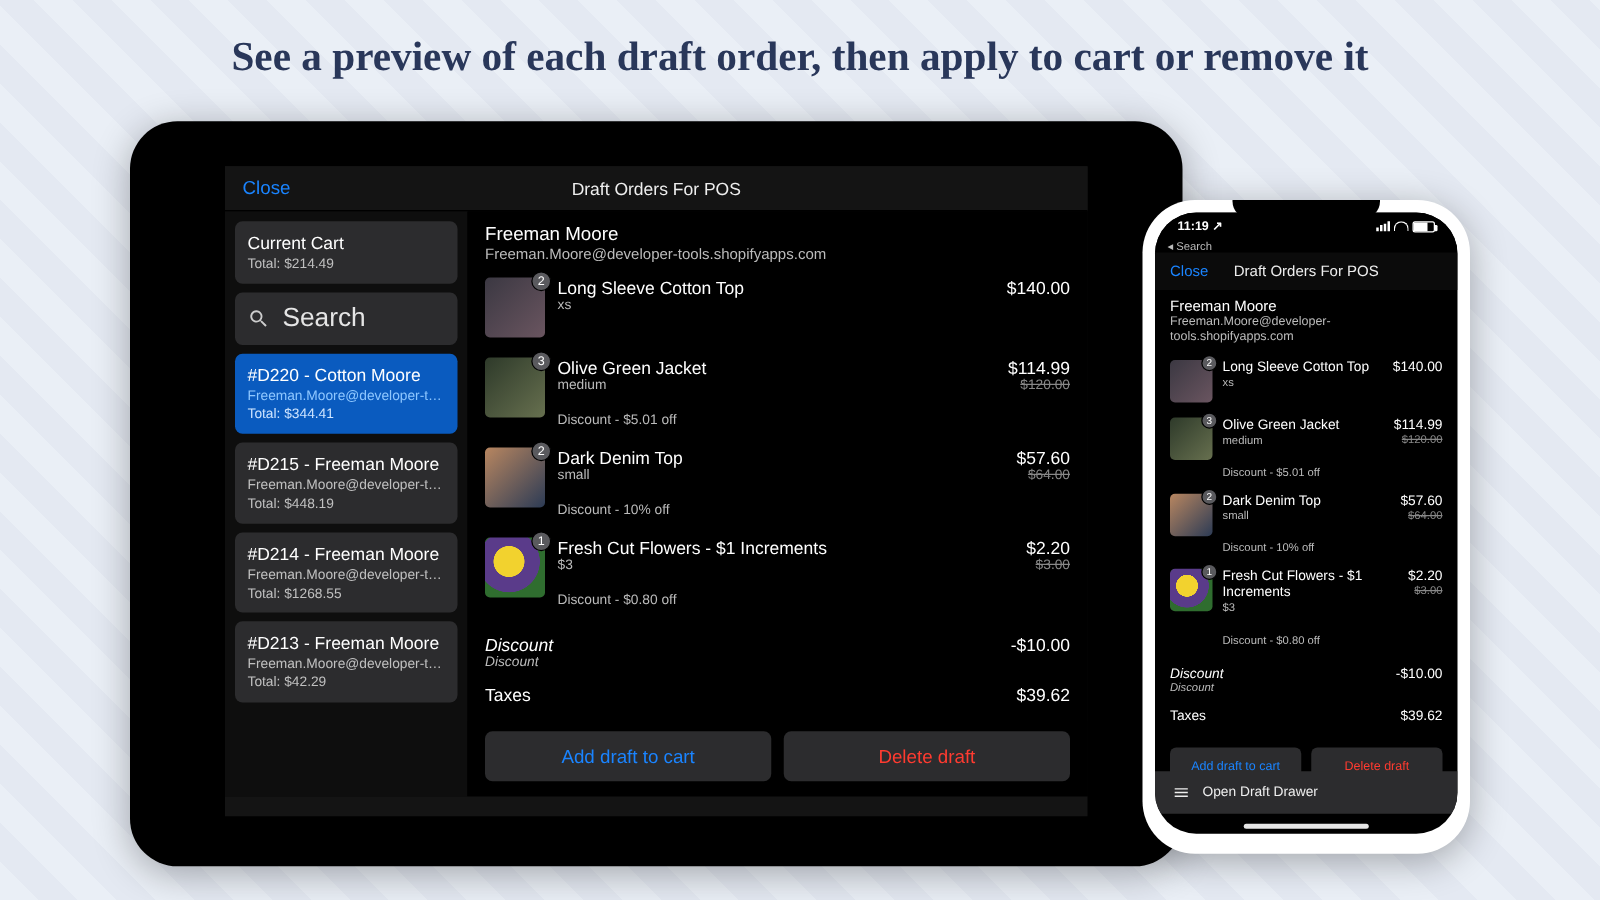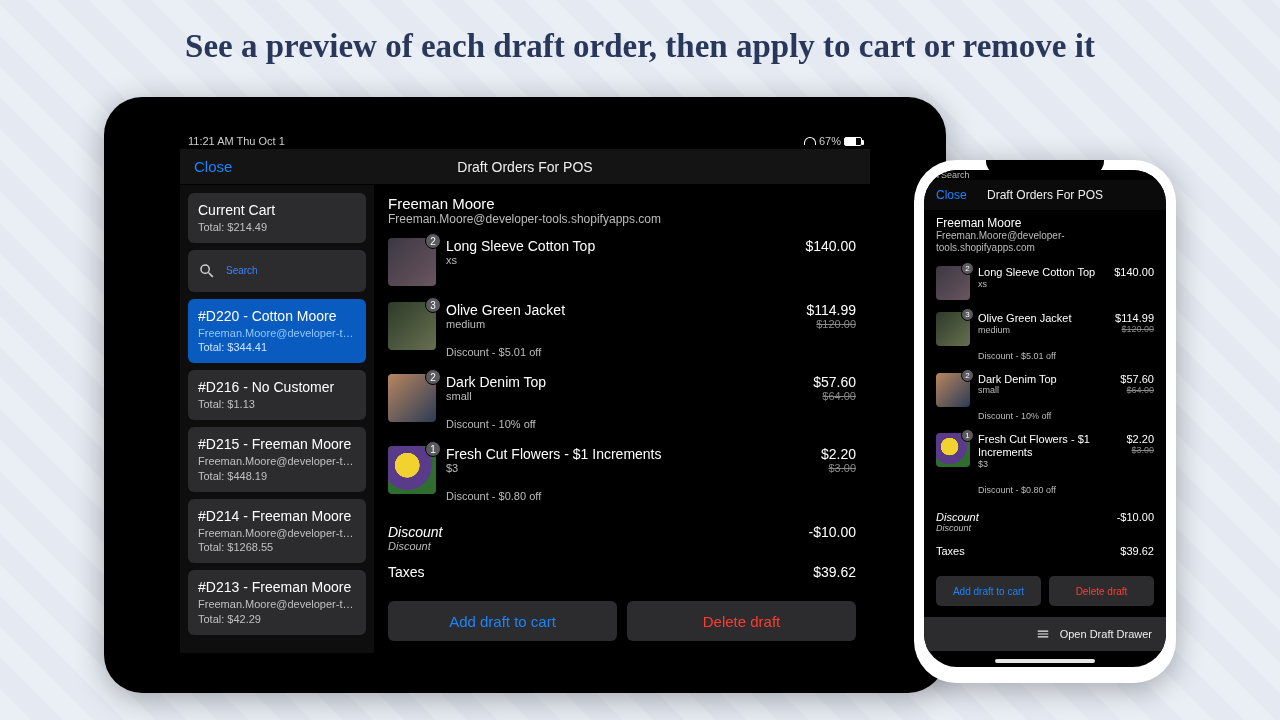--- a/index.html
+++ b/index.html
@@ -85,21 +85,21 @@
   .sidebar-card.selected{ background:#0a5bbf;}
   .sidebar-card.selected .line2{color:#8ec7ff;}
   .sidebar-card.selected .line3{color:#cde4ff;}
 
   .searchbox{
     display:flex; align-items:center; gap:10px;
     background:#2c2c2e; border-radius:6px; height:42px;
     padding:0 10px;
   }
   .searchbox svg{width:18px;height:18px;fill:#ccc;}
-  .searchbox span{color:#3b82f6; font-size:10px;}
+  .searchbox span{color:#e5e5e5; font-size:21px;}
 
   .content{
     flex:1;
     position:relative;
     background:#000;
     display:flex; flex-direction:column;
     overflow:hidden;
   }
   .customer-block{ padding:10px 14px 4px;}
   .customer-block .cust-name{font-size:15px; font-weight:500;}
@@ -192,52 +192,40 @@
   .i-summary{display:flex; justify-content:space-between; padding:6px 0; font-size:11px;}
   .i-summary .sub{font-size:9px; color:#bbb;}
 
   .iphone-actions{display:flex; gap:8px; padding:6px 12px;}
   .iphone-actions button{flex:1; height:30px; background:#2c2c2e; border:none; border-radius:5px; font-size:10px; font-weight:500; cursor:pointer;}
   .iphone-actions .add{color:#1a84ff;}
   .iphone-actions .del{color:#ff3b30;}
 
   .drawer-bar{ display:flex; align-items:center; gap:10px; height:34px; padding:0 14px;
     background:#2c2c2e; font-size:11px; color:#eee;
-    position:absolute; bottom:16px; left:0; right:0;justify-content:flex-end;}
+    position:absolute; bottom:16px; left:0; right:0;}
   .drawer-bar svg{width:14px;height:14px;fill:#eee;}
   .home-ind{position:absolute;bottom:4px;left:50%;transform:translateX(-50%);width:100px;height:4px;border-radius:2px;background:#fff;opacity:.9;}
 
   .mini-icons{display:inline-flex;gap:3px;align-items:center;}
   .sig{display:inline-flex;align-items:flex-end;gap:1px;height:8px;}
   .sig i{width:2px;background:#fff;display:block;}
   .sig i:nth-child(1){height:3px} .sig i:nth-child(2){height:5px} .sig i:nth-child(3){height:6px} .sig i:nth-child(4){height:8px}
   .wifi{width:12px;height:8px;border:1.4px solid #fff;border-bottom:none;border-radius:12px 12px 0 0;}
   .batt{width:18px;height:9px;border:1px solid #fff;border-radius:2px;position:relative;}
   .batt::after{content:"";position:absolute;right:-3px;top:2px;width:2px;height:5px;background:#fff;border-radius:0 1px 1px 0;}
   .batt i{display:block;height:100%;width:70%;background:#fff;}
 </style>
 </head>
 <body>
 
 <div class="heading">See a preview of each draft order, then apply to cart or remove it</div>
 
 <div class="ipad">
   <div class="ipad-screen">
-    <div class="ipad-statusbar">
-      <span>11:21 AM   Thu Oct 1</span>
-      <span>
-        <span class="mini-icons">
-            <span class="wifi"></span> 
-            <span>67%</span> 
-            <span class="batt">
-              <i></i>
-            </span>
-          </span>
-      </span>
-    </div>
     <div class="ipad-header">
       <span class="close">Close</span>
       <span class="title">Draft Orders For POS</span>
     </div>
     <div class="ipad-body">
       <div class="sidebar">
         <div class="sidebar-card">
           <div class="name">Current Cart</div>
           <div class="line3">Total: $214.49</div>
         </div>
@@ -247,24 +235,20 @@
             </svg>
           <span>Search</span>
         </div>
         <div id="ipad-drafts" style="display: flex; flex-direction: column; gap: 7px;">
             <div class="sidebar-card selected">
               <div class="name">#D220 - Cotton Moore</div>
               <div class="line2">Freeman.Moore@developer-t…</div>
               <div class="line3">Total: $344.41</div>
             </div>
             <div class="sidebar-card">
-              <div class="name">#D216 - No Customer</div>
-              <div class="line3">Total: $1.13</div>
-            </div>
-            <div class="sidebar-card">
               <div class="name">#D215 - Freeman Moore</div>
               <div class="line2">Freeman.Moore@developer-t…</div>
               <div class="line3">Total: $448.19</div>
             </div>
             <div class="sidebar-card">
               <div class="name">#D214 - Freeman Moore</div>
               <div class="line2">Freeman.Moore@developer-t…</div>
               <div class="line3">Total: $1268.55</div>
             </div>
             <div class="sidebar-card">
@@ -352,20 +336,35 @@
           <button class="add">Add draft to cart</button>
           <button class="del">Delete draft</button>
         </div>
       </div>
     </div>
   </div>
 </div>
 
 <div class="iphone">
   <div class="iphone-screen">
+    <div class="iphone-statusbar">
+      <span><span>11:19</span> ↗</span>
+      <span class="mini-icons">
+        <span class="sig">
+            <i></i>
+            <i></i>
+            <i></i>
+            <i></i>
+          </span>
+        <span class="wifi"></span>
+        <span class="batt">
+            <i></i>
+          </span>
+      </span>
+    </div>
     <div class="iphone-back">◂ Search</div>
     <div class="iphone-header">
       <span class="close">Close</span>
       <span class="title">Draft Orders For POS</span>
     </div>
     <div class="iphone-body">
       <div class="cust-name">Freeman Moore</div>
       <div class="cust-email">Freeman.Moore@developer-tools.shopifyapps.com</div>
       <div style="height:6px"></div>
       <div id="iphone-lines">

